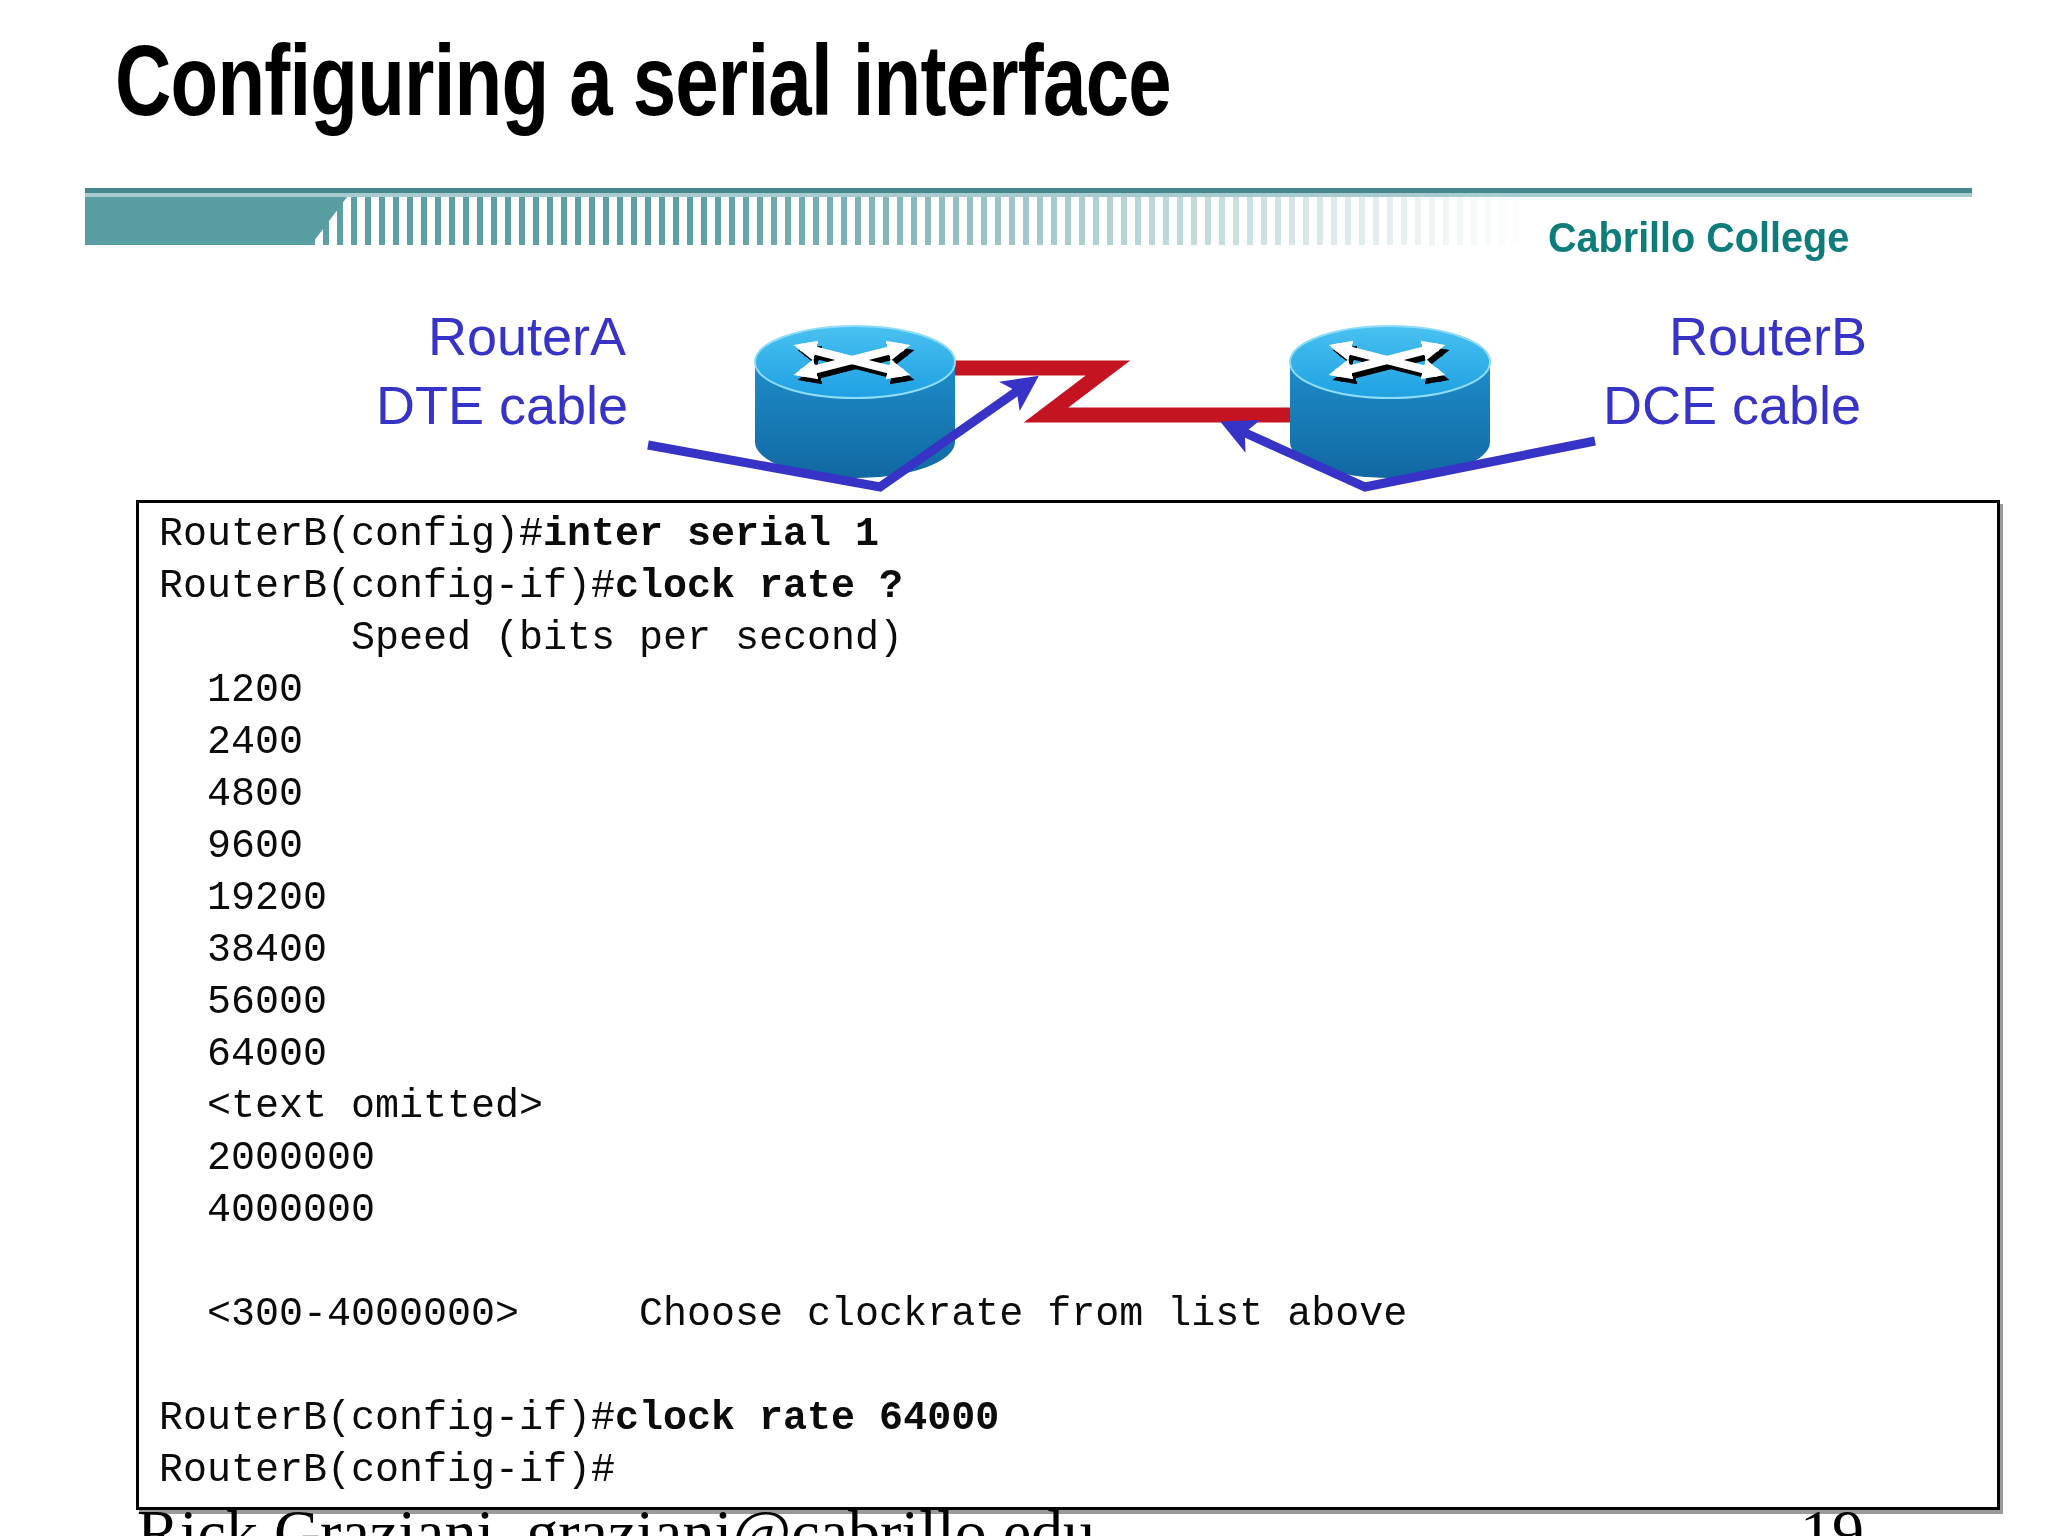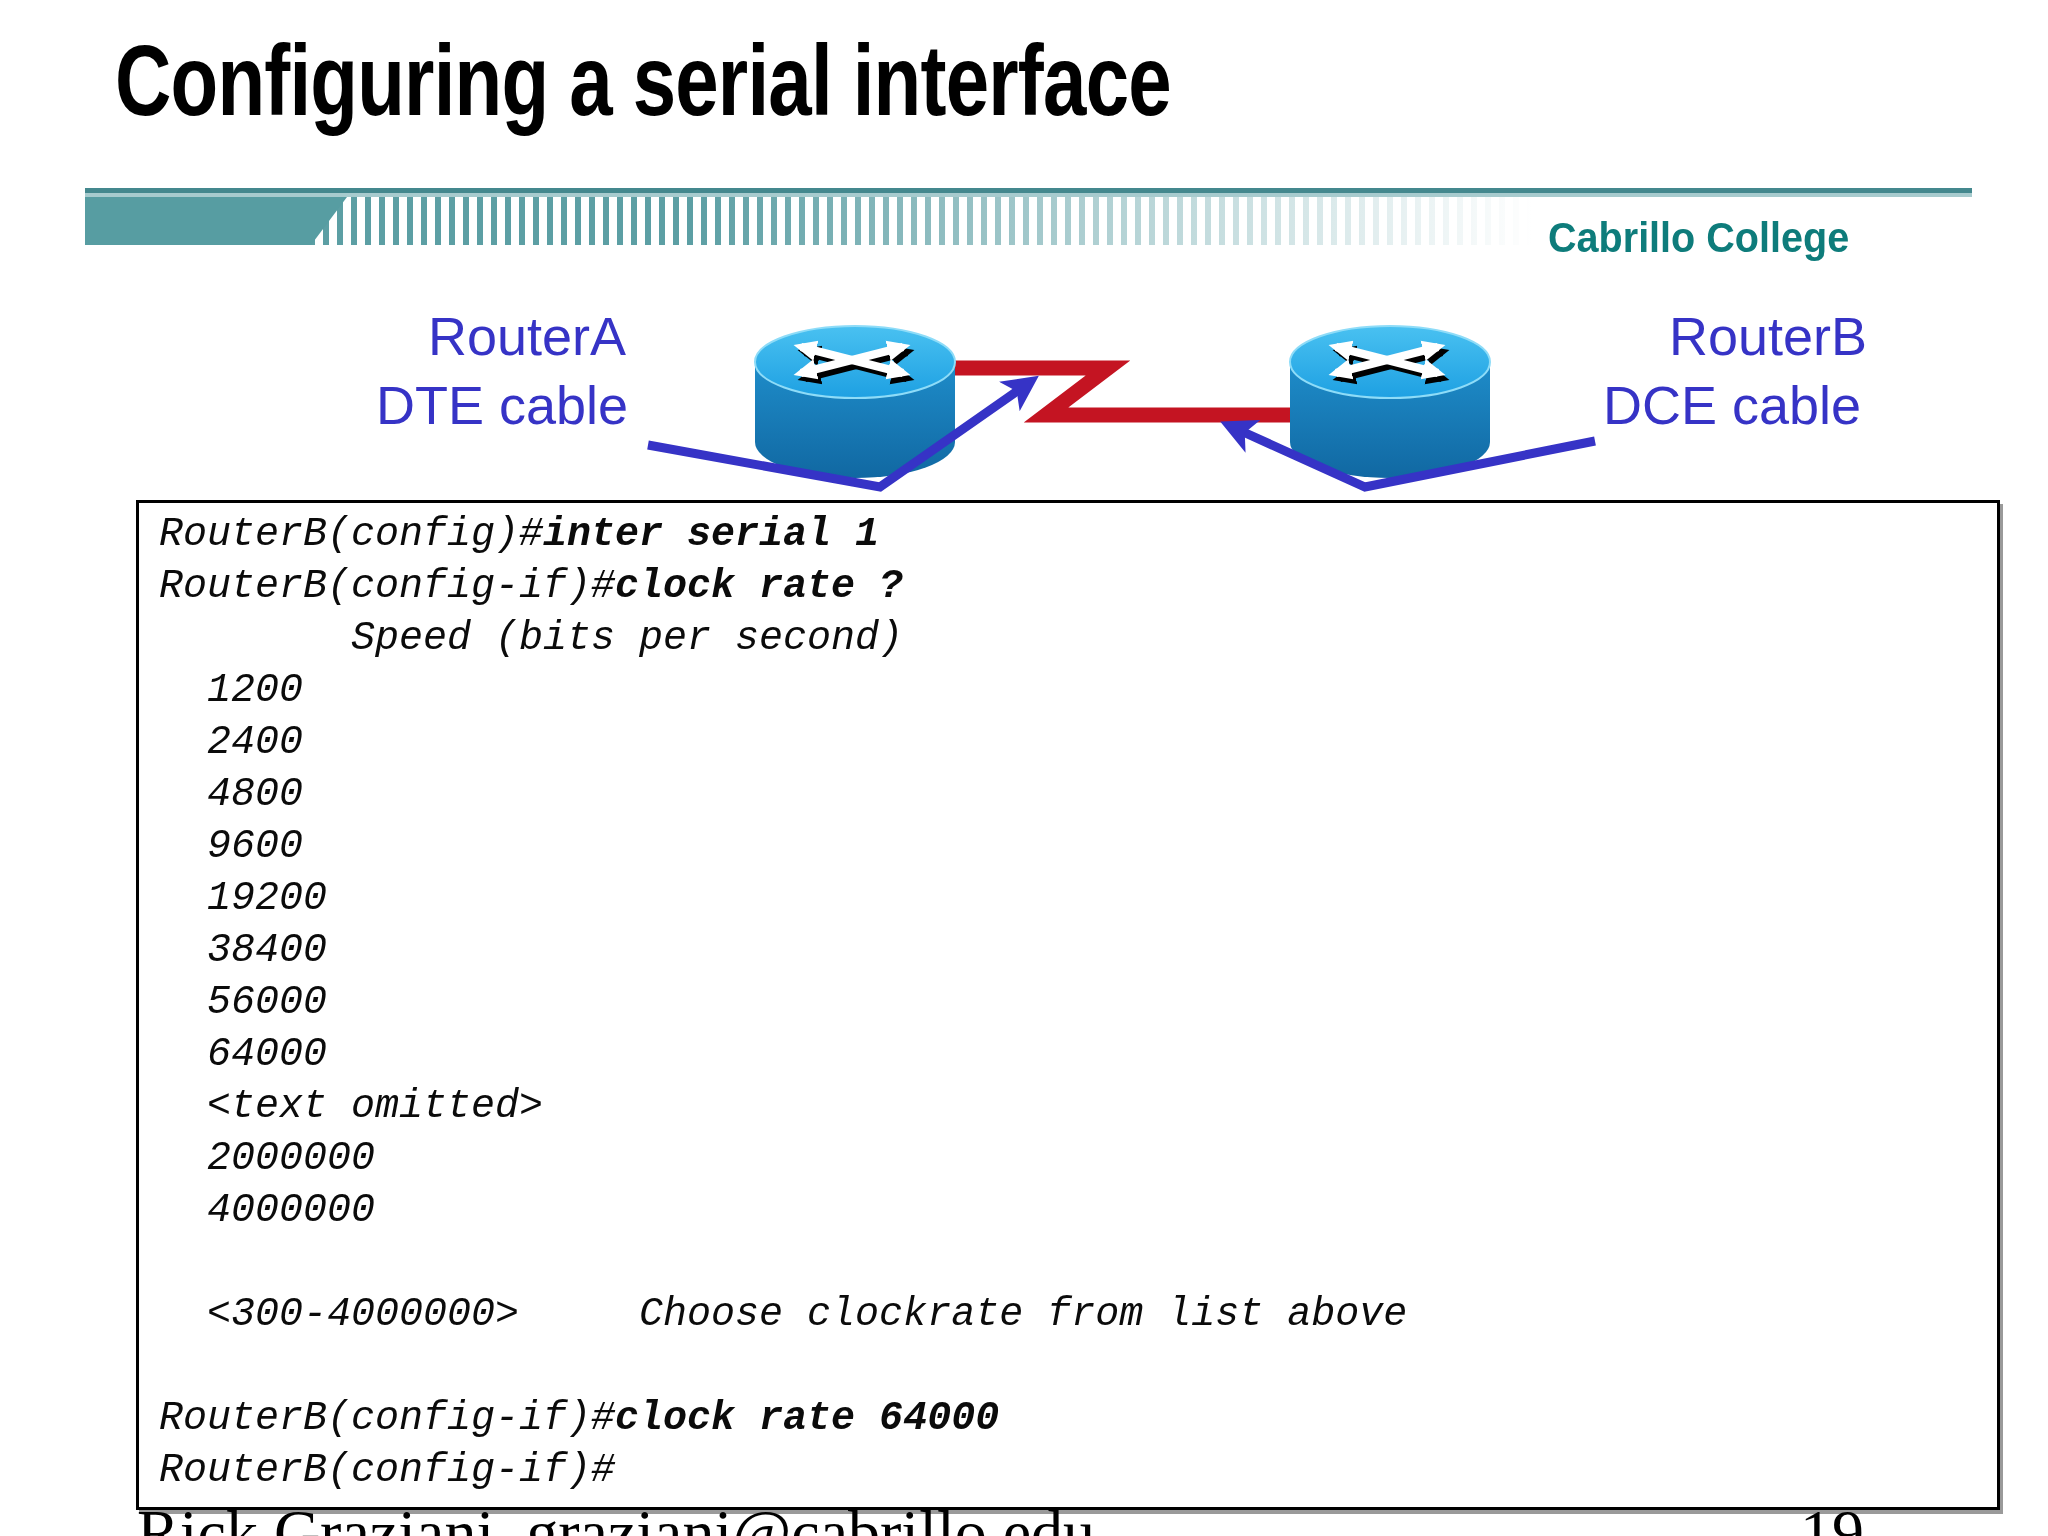--- a/index.html
+++ b/index.html
@@ -44,21 +44,20 @@
   .term{
     position:absolute;left:136px;top:500px;width:1858px;height:1004px;
     background:#fff;border:3px solid #000;
     box-shadow:3px 4px 0 #9a9a9a;
   }
   .term-code{
     padding:6px 0 0 20px;
     font-family:"Liberation Mono","DejaVu Sans Mono",monospace;
     font-size:40px;line-height:52px;color:#0b0b0b;
     white-space:pre;
-    font-style:italic;
   }
   .tline{min-height:52px;}
   .tline .b{font-weight:bold;}
   
   .footer-author{
     position:absolute;left:137px;top:1500px;
     font-family:"Liberation Serif",serif;font-size:64px;line-height:66px;color:#000;
     white-space:nowrap;
   }
   .footer-page{

